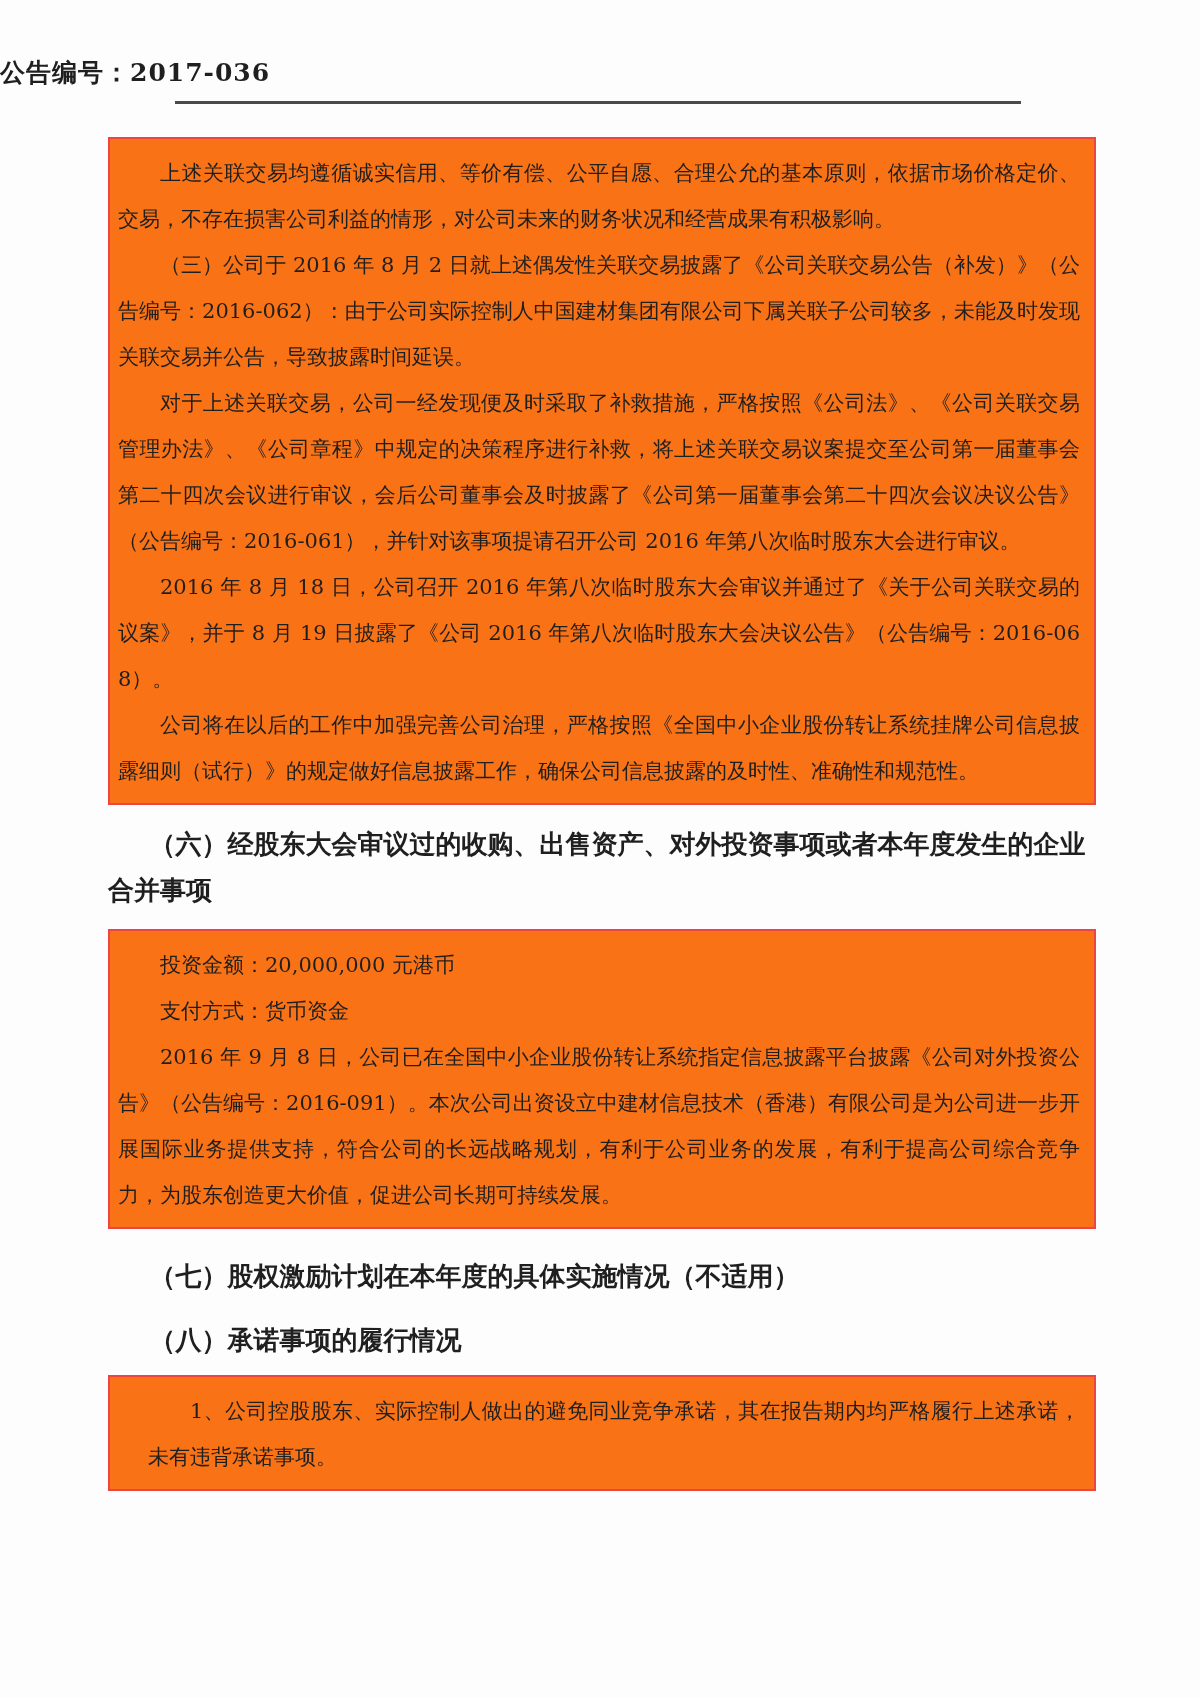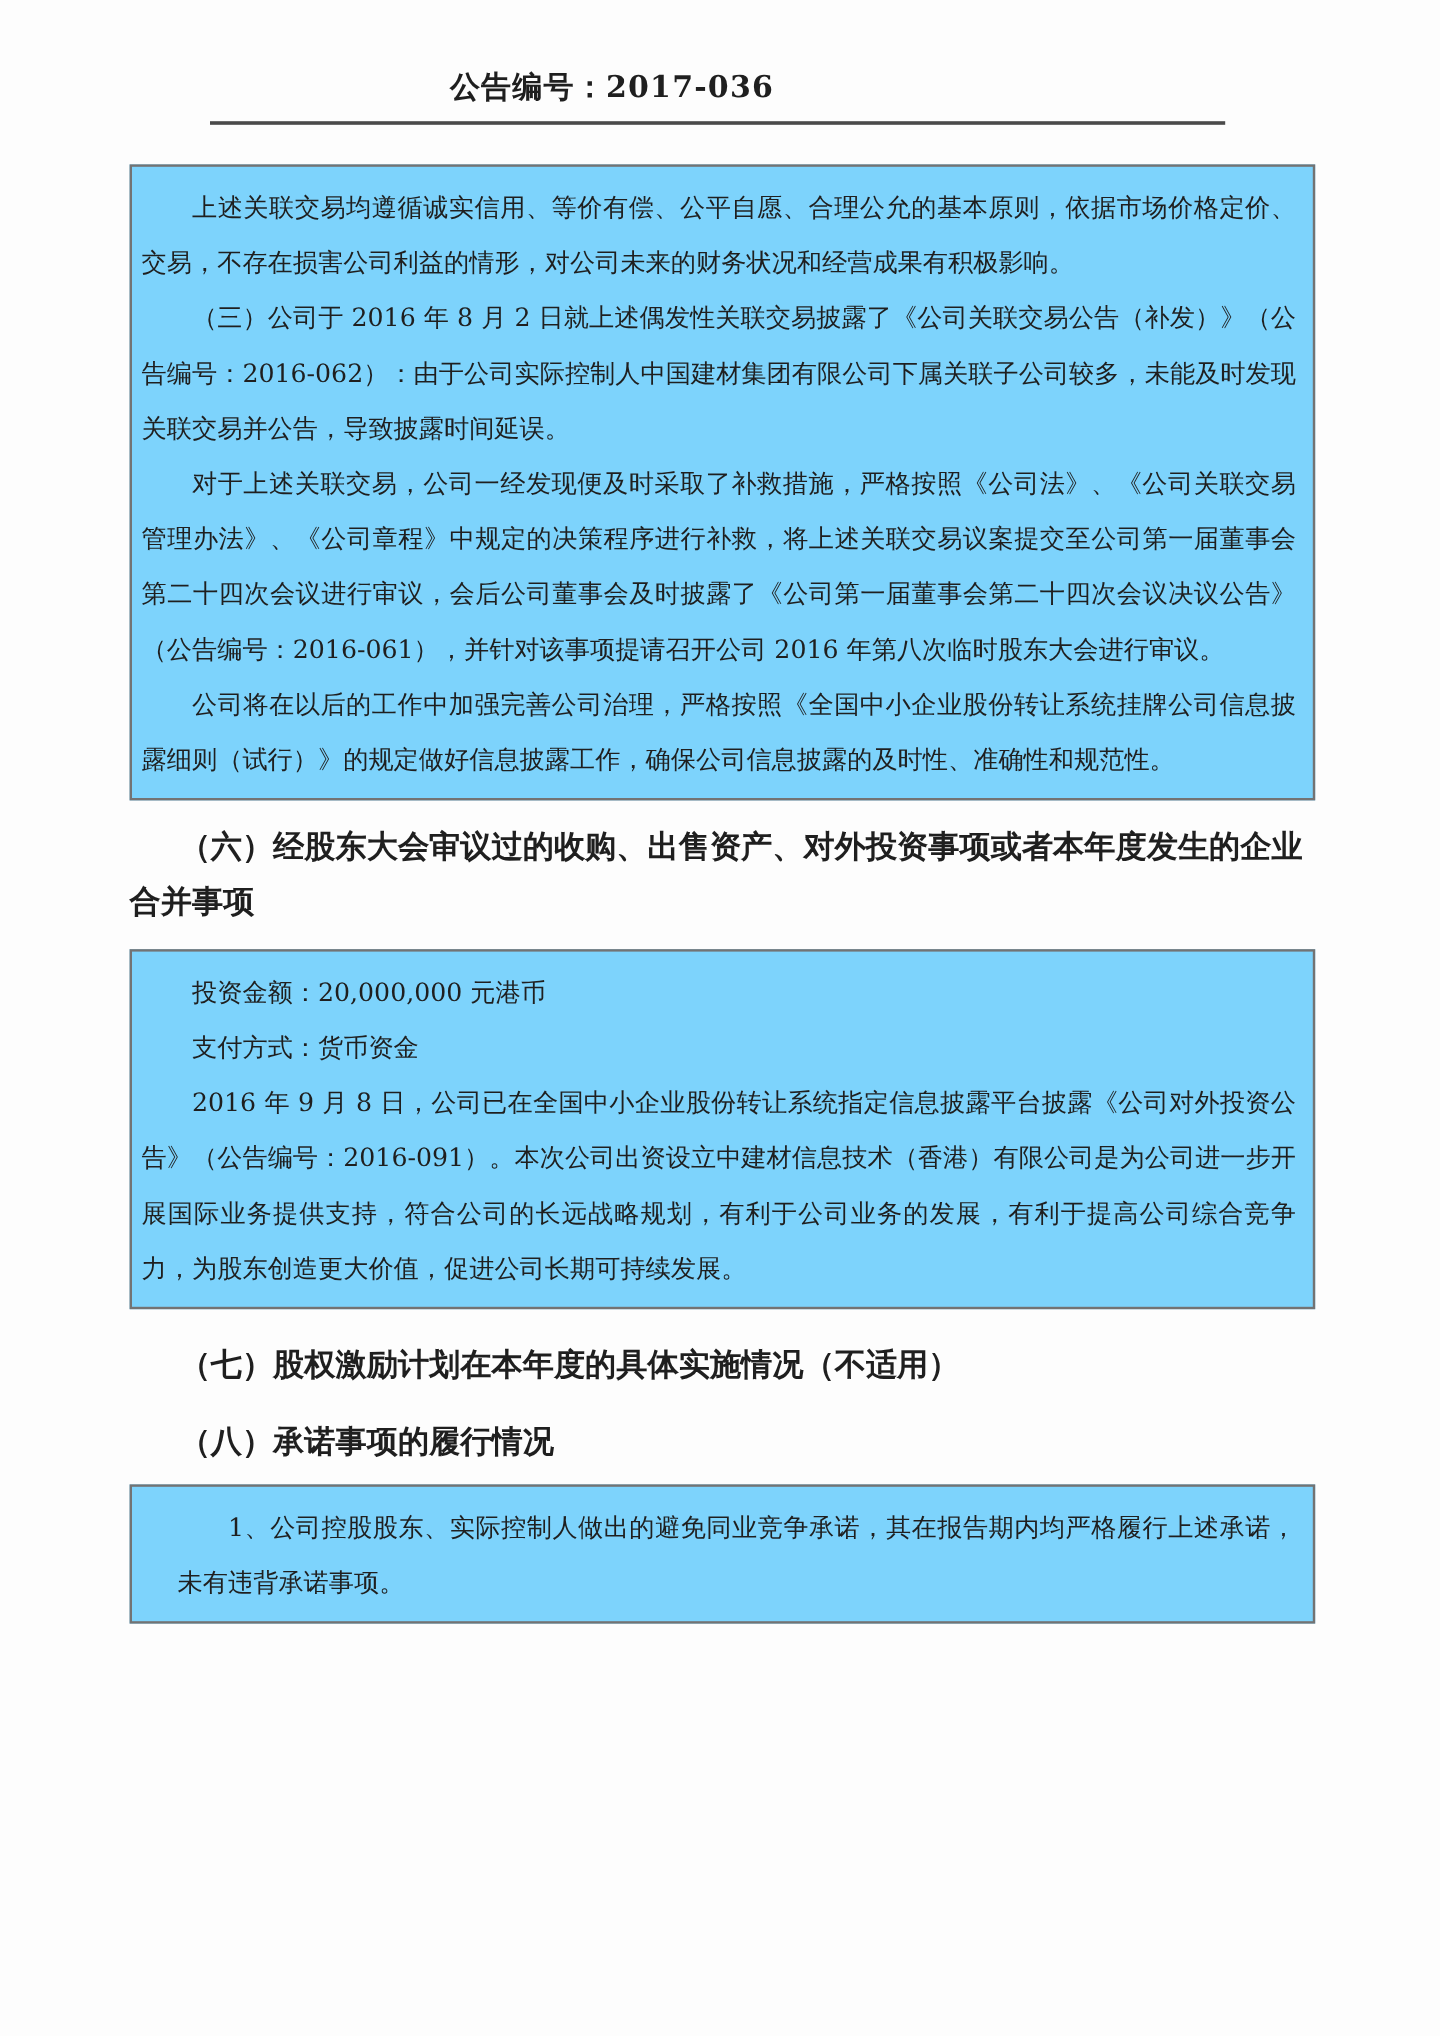--- a/index.html
+++ b/index.html
@@ -10,37 +10,37 @@
     height: 1697px;
     margin: 0 auto;
     background: #fdfdfd;
     color: #1f1f1f;
     font-family: "DejaVu Serif", "Liberation Serif", serif;
     overflow: hidden;
   }
   .header {
     padding-top: 56px;
     padding-right: 180px;
-    text-align: center;
+    text-align: left;
     font-size: 25px;
     font-weight: bold;
     letter-spacing: 1px;
   }
   .header-rule {
     margin-top: 12px;
     margin-left: 175px;
     width: 846px;
     height: 3px;
     background: #4a4a4a;
   }
   .content-box {
     margin-left: 108px;
     width: 988px;
-    border: 2px solid #737373;
-    background: #7dd3fc;
+    border: 2px solid #ef4444;
+    background: #f97316;
     padding: 11px 14px 9px 8px;
   }
   .box-1 { margin-top: 33px; }
   .box-2 { margin-top: 0; }
   .box-3 { margin-top: 12px; padding-left: 38px; }
   .para {
     font-size: 21px;
     line-height: 46px;
     text-align: justify;
     text-indent: 2em;
@@ -63,20 +63,21 @@
 
 <div class="page">
 
   <div class="header">公告编号：2017-036</div>
   <div class="header-rule"></div>
 
   <div class="content-box box-1">
     <p class="para">上述关联交易均遵循诚实信用、等价有偿、公平自愿、合理公允的基本原则，依据市场价格定价、交易，不存在损害公司利益的情形，对公司未来的财务状况和经营成果有积极影响。</p>
     <p class="para">（三）公司于 2016 年 8 月 2 日就上述偶发性关联交易披露了《公司关联交易公告（补发）》（公告编号：2016-062）：由于公司实际控制人中国建材集团有限公司下属关联子公司较多，未能及时发现关联交易并公告，导致披露时间延误。</p>
     <p class="para">对于上述关联交易，公司一经发现便及时采取了补救措施，严格按照《公司法》、《公司关联交易管理办法》、《公司章程》中规定的决策程序进行补救，将上述关联交易议案提交至公司第一届董事会第二十四次会议进行审议，会后公司董事会及时披露了《公司第一届董事会第二十四次会议决议公告》（公告编号：2016-061），并针对该事项提请召开公司 2016 年第八次临时股东大会进行审议。</p>
+    <p class="para">2016 年 8 月 18 日，公司召开 2016 年第八次临时股东大会审议并通过了《关于公司关联交易的议案》，并于 8 月 19 日披露了《公司 2016 年第八次临时股东大会决议公告》（公告编号：2016-068）。</p>
     <p class="para">公司将在以后的工作中加强完善公司治理，严格按照《全国中小企业股份转让系统挂牌公司信息披露细则（试行）》的规定做好信息披露工作，确保公司信息披露的及时性、准确性和规范性。</p>
   </div>
 
   <div class="section-heading heading-6">（六）经股东大会审议过的收购、出售资产、对外投资事项或者本年度发生的企业合并事项</div>
 
   <div class="content-box box-2">
     <p class="para">投资金额：20,000,000 元港币</p>
     <p class="para">支付方式：货币资金</p>
     <p class="para">2016 年 9 月 8 日，公司已在全国中小企业股份转让系统指定信息披露平台披露《公司对外投资公告》（公告编号：2016-091）。本次公司出资设立中建材信息技术（香港）有限公司是为公司进一步开展国际业务提供支持，符合公司的长远战略规划，有利于公司业务的发展，有利于提高公司综合竞争力，为股东创造更大价值，促进公司长期可持续发展。</p>
   </div>

